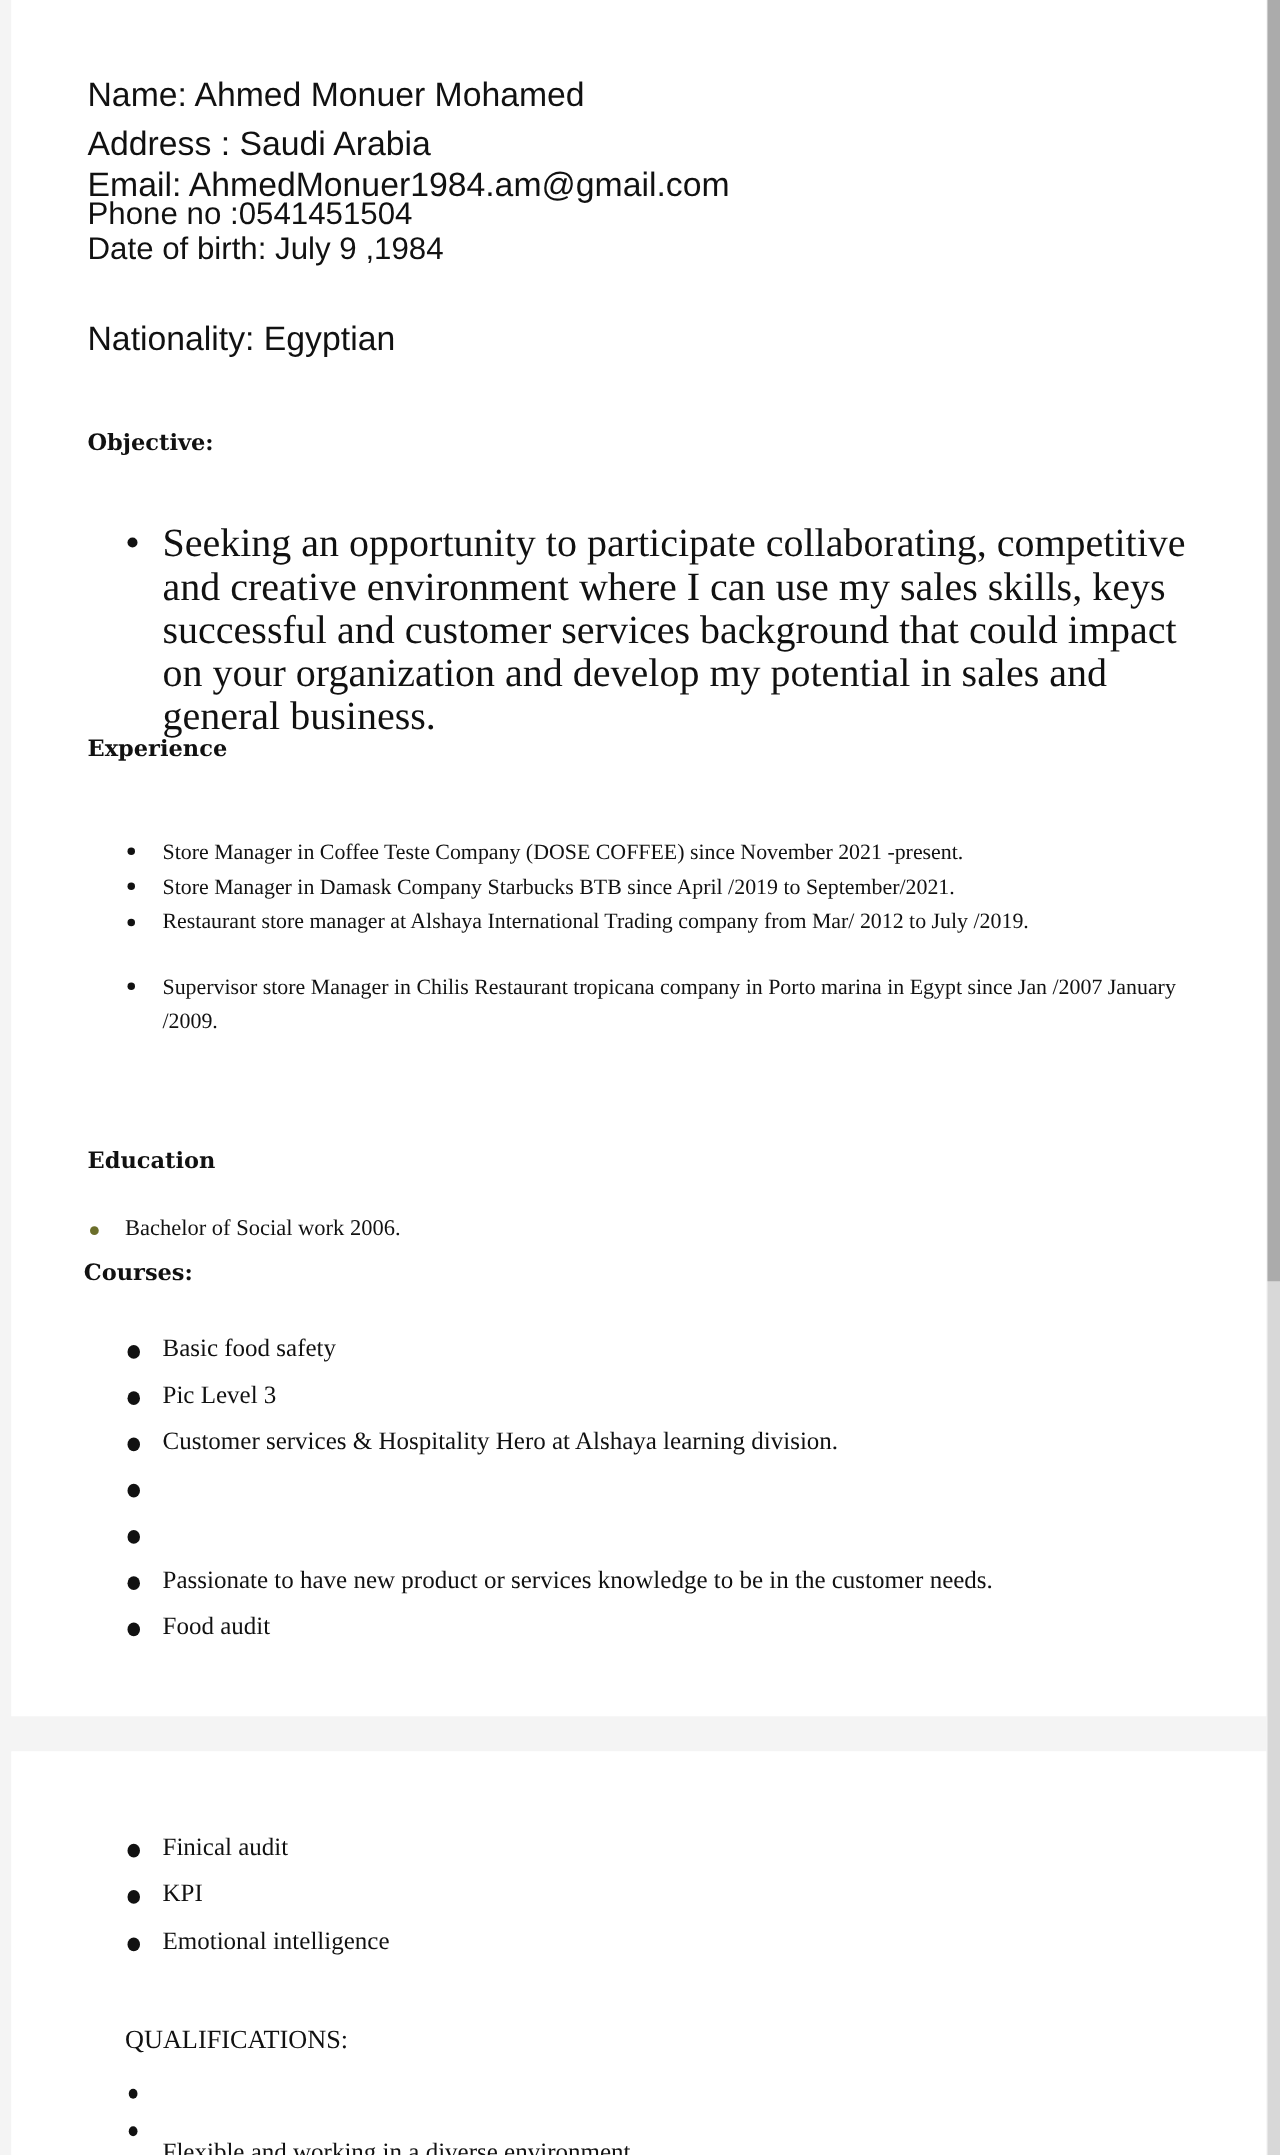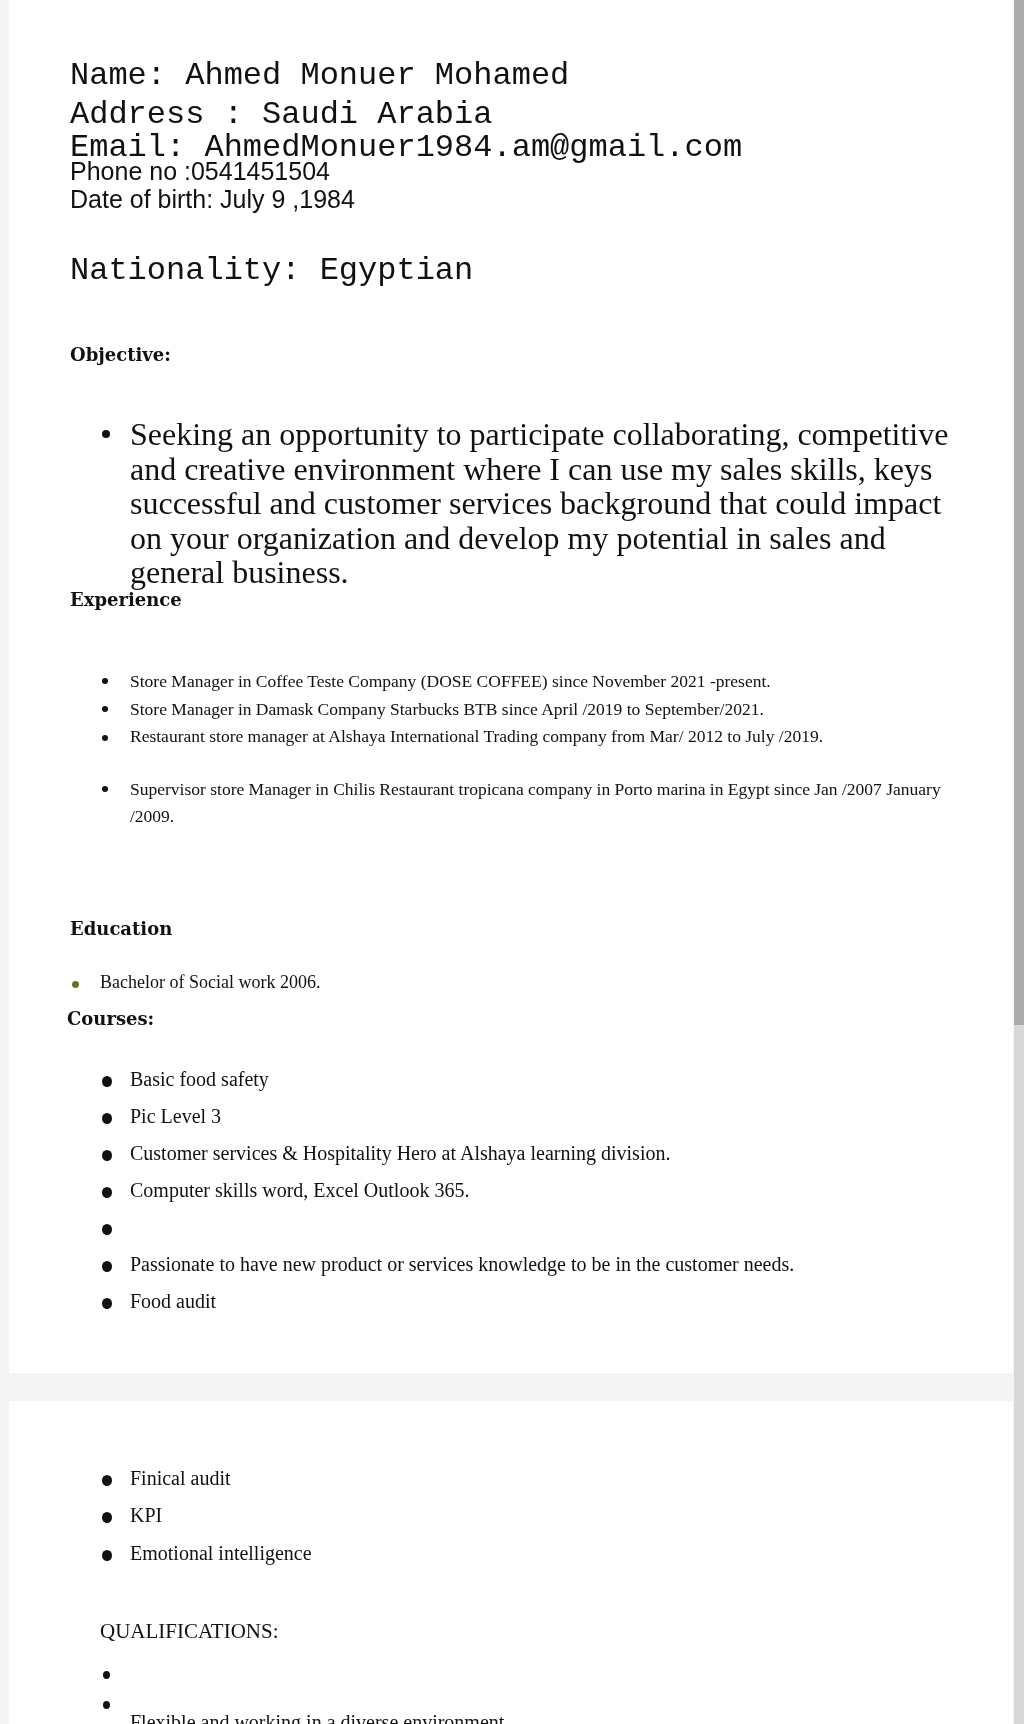--- a/index.html
+++ b/index.html
@@ -14,21 +14,21 @@
     }
     #page1 { top: 0; height: 1373px; }
     #page2 { top: 1401px; height: 323px; }
     .scrollbar {
       position: absolute; right: 0; top: 0; width: 10px; height: 1724px; background: #d8d8d8;
     }
     .scroll-thumb {
       position: absolute; left: 0; top: 0; width: 10px; height: 1025px; background: #ababab;
     }
     .abs { position: absolute; white-space: nowrap; }
-    .contact { font-family: Liberation Mono, monospace; font-size: 32px; line-height: 28px; left: 61px; }
+    .contact { font-family: Liberation Sans, sans-serif; font-size: 27px; line-height: 28px; left: 61px; }
     .sans { font-family: "Liberation Sans", sans-serif; }
     .heading { font-family: "DejaVu Serif", serif; font-weight: bold; font-size: 18px; }
     .objective {
       position: absolute; left: 121px; top: 417px; width: 830px;
       font-family: "Liberation Serif", serif; font-size: 32px; line-height: 34.5px;
     }
     .bullet { position: absolute; width: 8px; height: 8px; border-radius: 50%; background: #111; }
     .bullet.big { width: 10px; height: 11px; }
     .bullet.olive { background: #6b6e2a; width: 7px; height: 7px; }
     .exp {
@@ -77,21 +77,20 @@
   <span class="bullet big" style="left:93px; top:1076px;"></span>
   <div class="abs course" style="left:121px; top:1068px;">Basic food safety</div>
 
   <span class="bullet big" style="left:93px; top:1113px;"></span>
   <div class="abs course" style="left:121px; top:1105px;">Pic Level 3</div>
 
   <span class="bullet big" style="left:93px; top:1150px;"></span>
   <div class="abs course" style="left:121px; top:1142px;">Customer services &amp; Hospitality Hero at Alshaya learning division.</div>
 
   <span class="bullet big" style="left:93px; top:1187px;"></span>
-  <div class="abs course" style="left:121px; top:1179px;">Computer skills word, Excel Outlook 365.</div>
 
   <span class="bullet big" style="left:93px; top:1224px;"></span>
 
   <span class="bullet big" style="left:93px; top:1261px;"></span>
   <div class="abs course" style="left:121px; top:1253px;">Passionate to have new product or services knowledge to be in the customer needs.</div>
 
   <span class="bullet big" style="left:93px; top:1298px;"></span>
   <div class="abs course" style="left:121px; top:1290px;">Food audit</div>
 </div>
 

